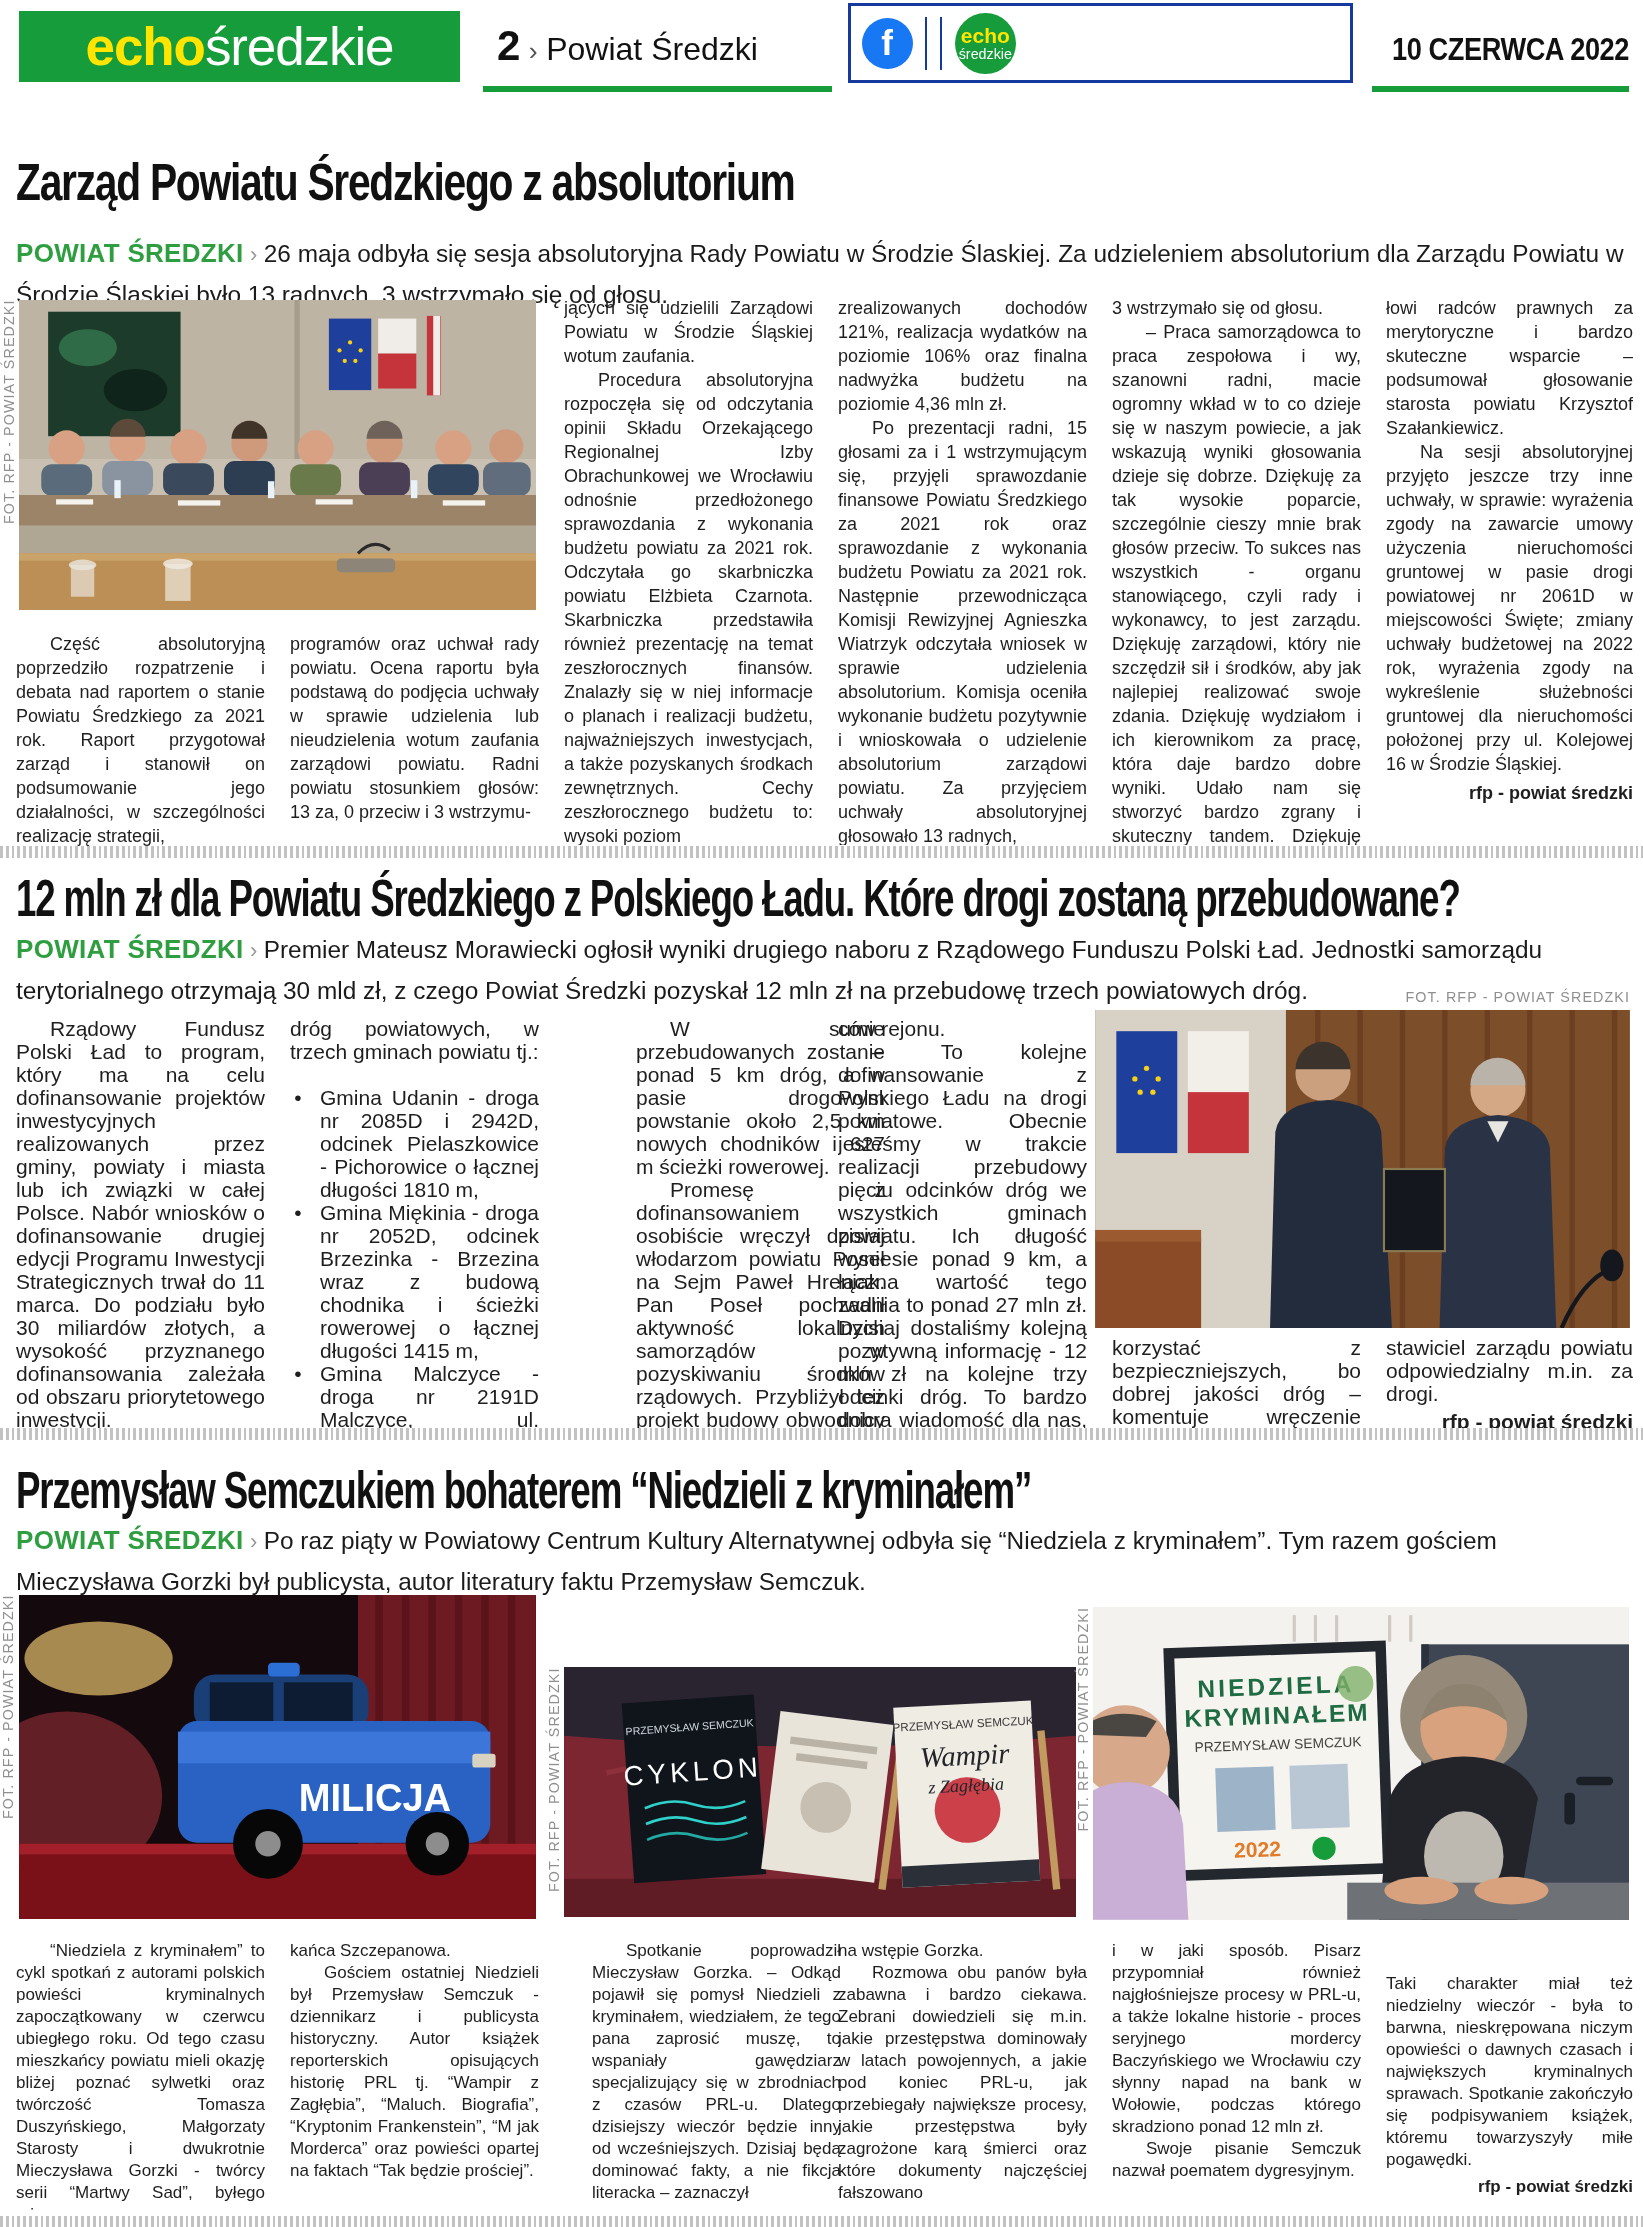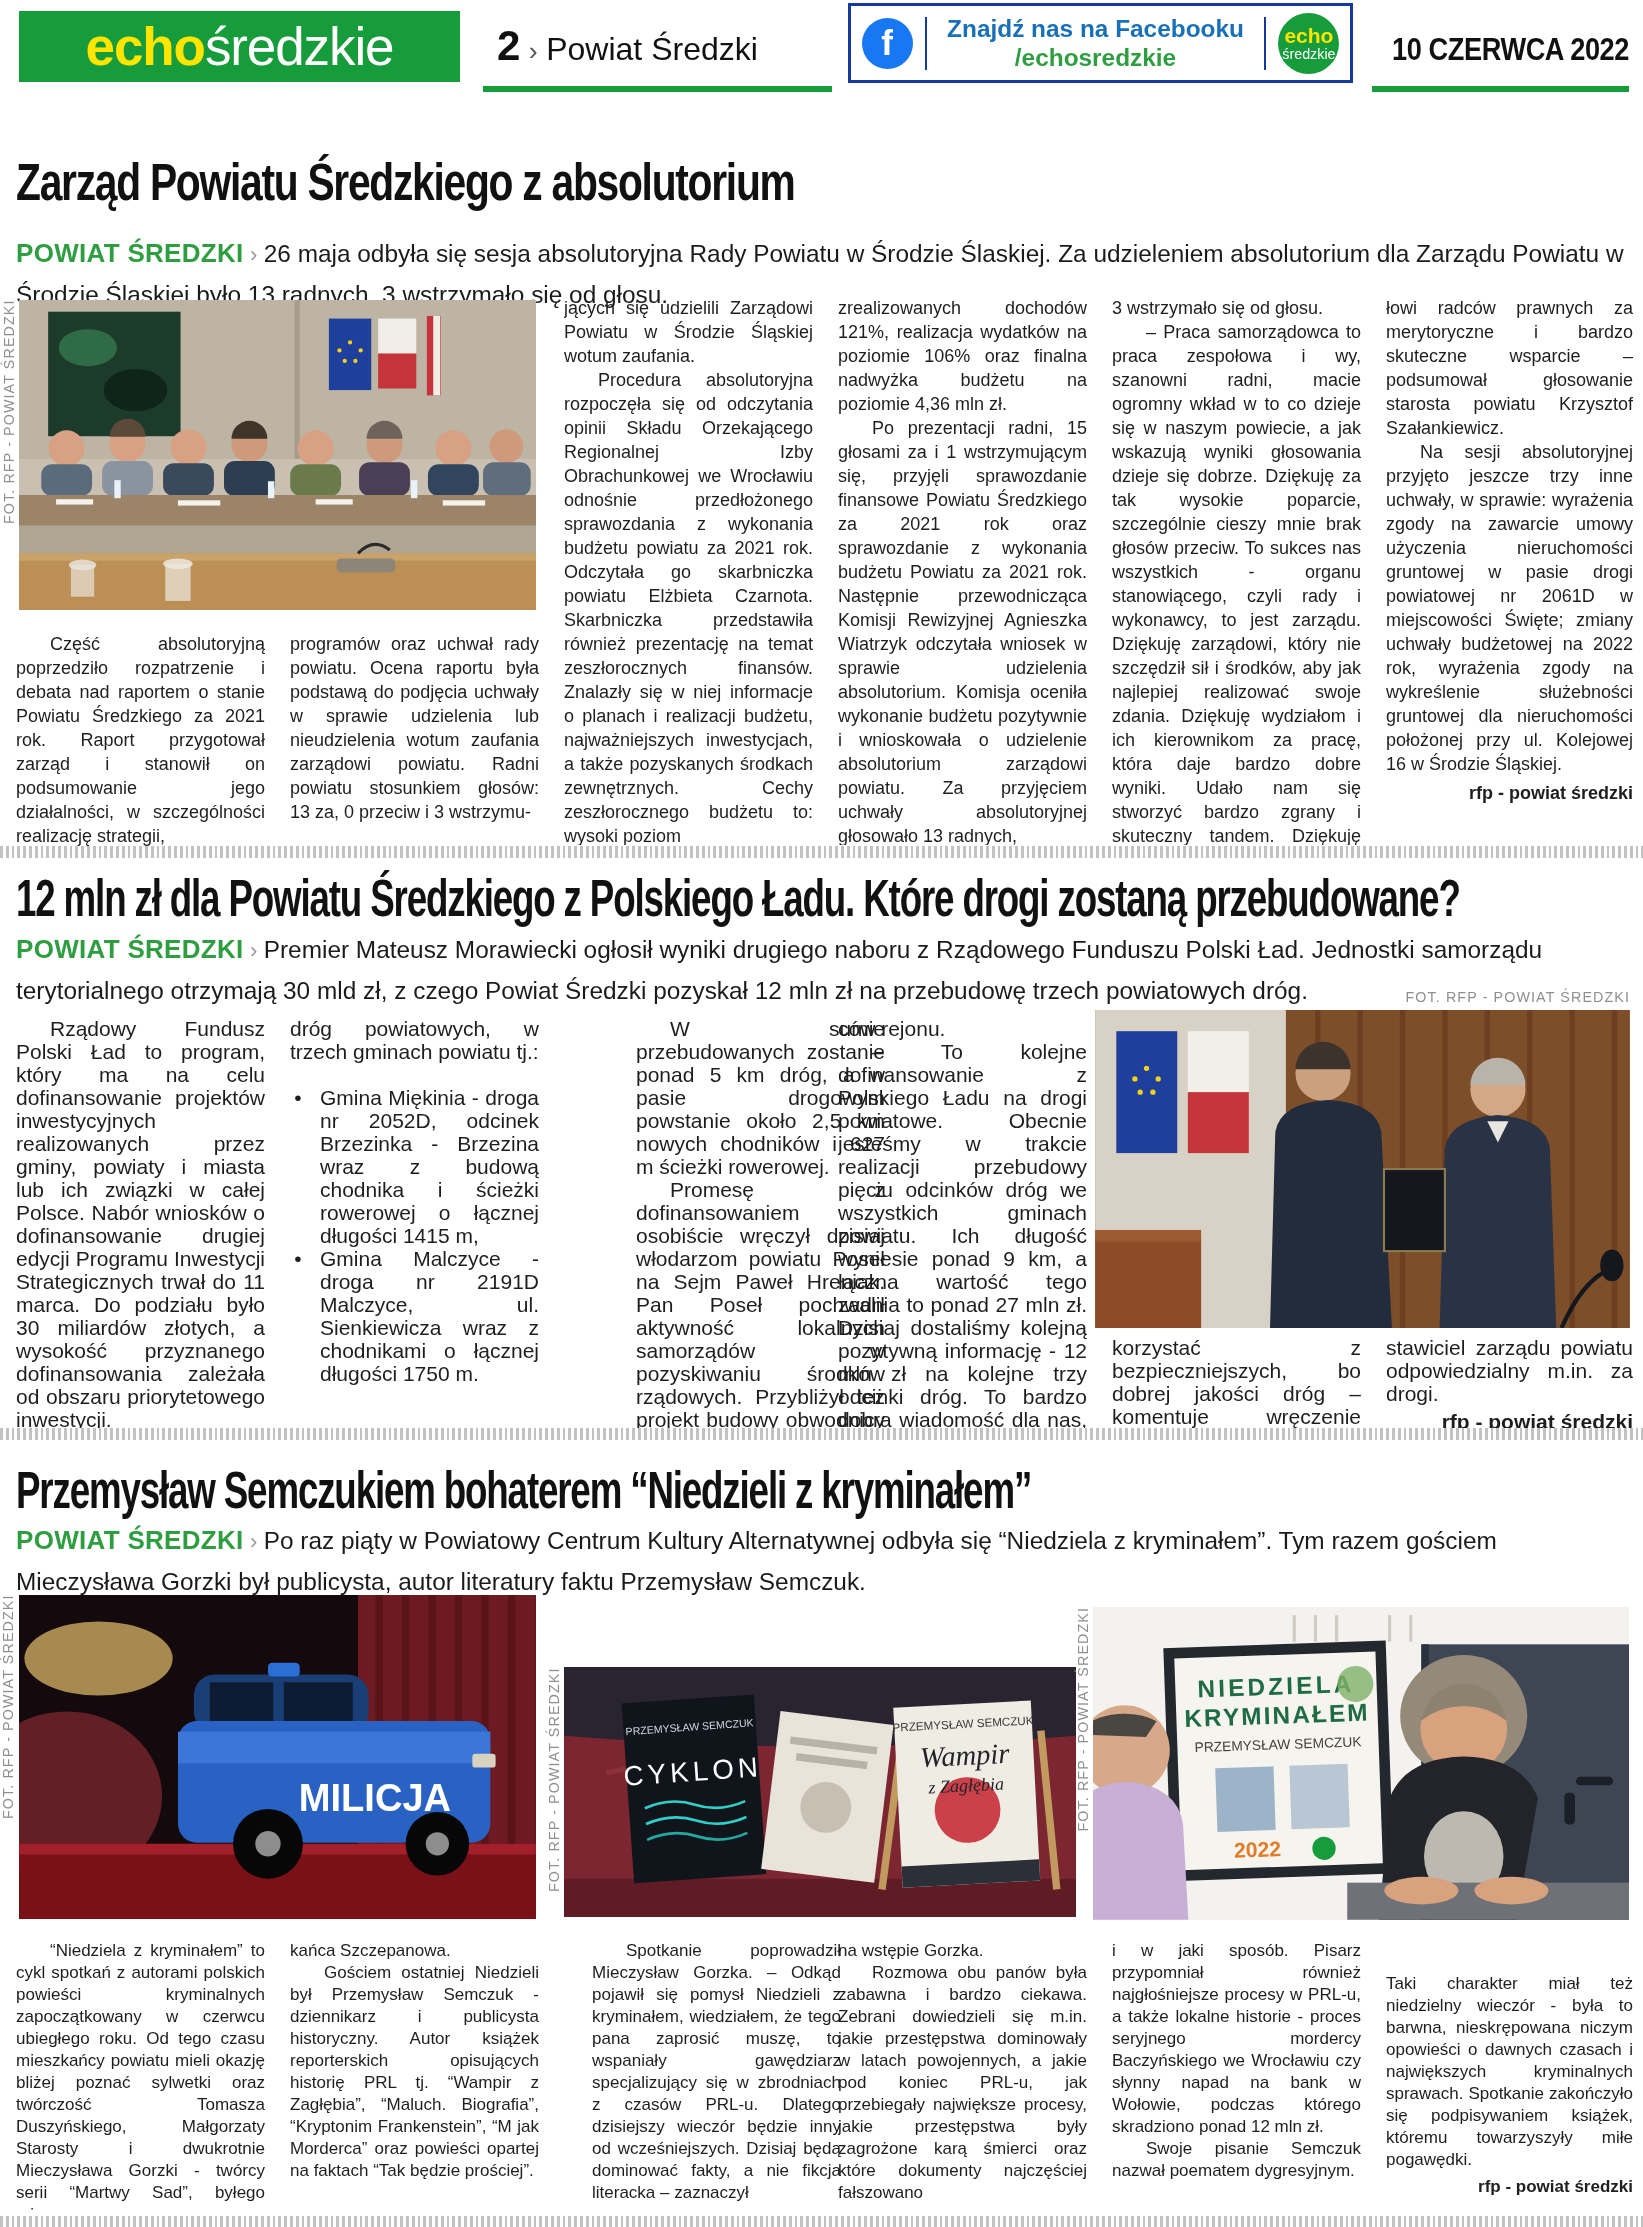--- a/index.html
+++ b/index.html
@@ -74,24 +74,20 @@
 <div class="pagesec">
   <span class="num">2</span>
   <span class="chev">›</span>
   <span class="sec">Powiat Średzki</span>
 </div>
 <div id="gruleA" class="grule"></div>
 <div id="gruleB" class="grule"></div>
 <div class="fb-badge">
   <div class="fb-circle">f</div>
   <div class="fb-div"></div>
-  <div class="fb-text">
-    <div class="t1">Znajdź nas na Facebooku</div>
-    <div class="t2">/echosredzkie</div>
-  </div>
   <div class="fb-div"></div>
   <div class="echo-circle">
     <span class="e1">echo</span>
     <span class="e2">średzkie</span>
   </div>
 </div>
 <div class="date">10 CZERWCA 2022</div>
 
 <div id="h1" class="headline">Zarząd Powiatu Średzkiego z absolutorium</div>
 <div id="lead1" class="lead">
@@ -188,20 +184,21 @@
 <div id="lead2" class="lead">
   <span class="kick">POWIAT ŚREDZKI</span><span class="chev">›</span><span>Premier Mateusz Morawiecki ogłosił wyniki drugiego naboru z Rządowego Funduszu Polski Ład. Jednostki samorządu terytorialnego otrzymają 30 mld zł, z czego Powiat Średzki pozyskał 12 mln zł na przebudowę trzech powiatowych dróg.</span>
 </div>
 
 <div class="col a2" style="left:16px;top:1017px;height:411px;">
     <p class="ind">Rządowy Fundusz Polski Ład to program, który ma na celu dofinansowanie projektów inwestycyjnych realizowanych przez gminy, powiaty i miasta lub ich związki w całej Polsce. Nabór wniosków o dofinansowanie drugiej edycji Programu Inwestycji Strategicznych trwał do 11 marca. Do podziału było 30 miliardów złotych, a wysokość przyznanego dofinansowania zależała od obszaru priorytetowego inwestycji.</p>
     <p class="ind">Powiat Średzki otrzymał dofinansowanie w kwocie 12 mln zł na przebudowę trzech</p>
   </div>
 <div class="col a2" style="left:290px;top:1017px;height:411px;">
     <p>dróg powiatowych, w trzech gminach powiatu tj.:</p>
+    <p class="bullet">Gmina Udanin - droga nr 2085D i 2942D, odcinek Pielaszkowice - Pichorowice o łącznej długości 1810 m,</p>
     <p class="bullet">Gmina Miękinia - droga nr 2052D, odcinek Brzezinka - Brzezina wraz z budową chodnika i ścieżki rowerowej o łącznej długości 1415 m,</p>
     <p class="bullet">Gmina Malczyce - droga nr 2191D Malczyce, ul. Sienkiewicza wraz z chodnikami o łącznej długości 1750 m.</p>
   </div>
 <div class="col a2" style="left:592px;top:1017px;height:411px;margin-left:44px;">
     <p class="ind">W sumie przebudowanych zostanie ponad 5 km dróg, a w pasie drogowym powstanie około 2,5 km nowych chodników i 627 m ścieżki rowerowej.</p>
     <p class="ind">Promesę z dofinansowaniem osobiście wręczył dzisiaj włodarzom powiatu Poseł na Sejm Paweł Hreniak. Pan Poseł pochwalił aktywność lokalnych samorządów w pozyskiwaniu środków rządowych. Przybliżył też projekt budowy obwodnicy w miejscowości Chełm, który w wymierny sposób podniesie standard życia mieszkań-</p>
   </div>
 <div class="col a2" style="left:838px;top:1017px;height:411px;">
     <p>ców rejonu.</p>
     <p class="ind">– To kolejne dofinansowanie z Polskiego Ładu na drogi powiatowe. Obecnie jesteśmy w trakcie realizacji przebudowy pięciu odcinków dróg we wszystkich gminach powiatu. Ich długość wyniesie ponad 9 km, a łączna wartość tego zadnia to ponad 27 mln zł. Dzisiaj dostaliśmy kolejną pozytywną informację - 12 mln zł na kolejne trzy odcinki dróg. To bardzo dobra wiadomość dla nas, ale przede wszystkim dla mieszkańców powiatu, którzy dzięki naszej pracy i staraniom będą mogli</p>

